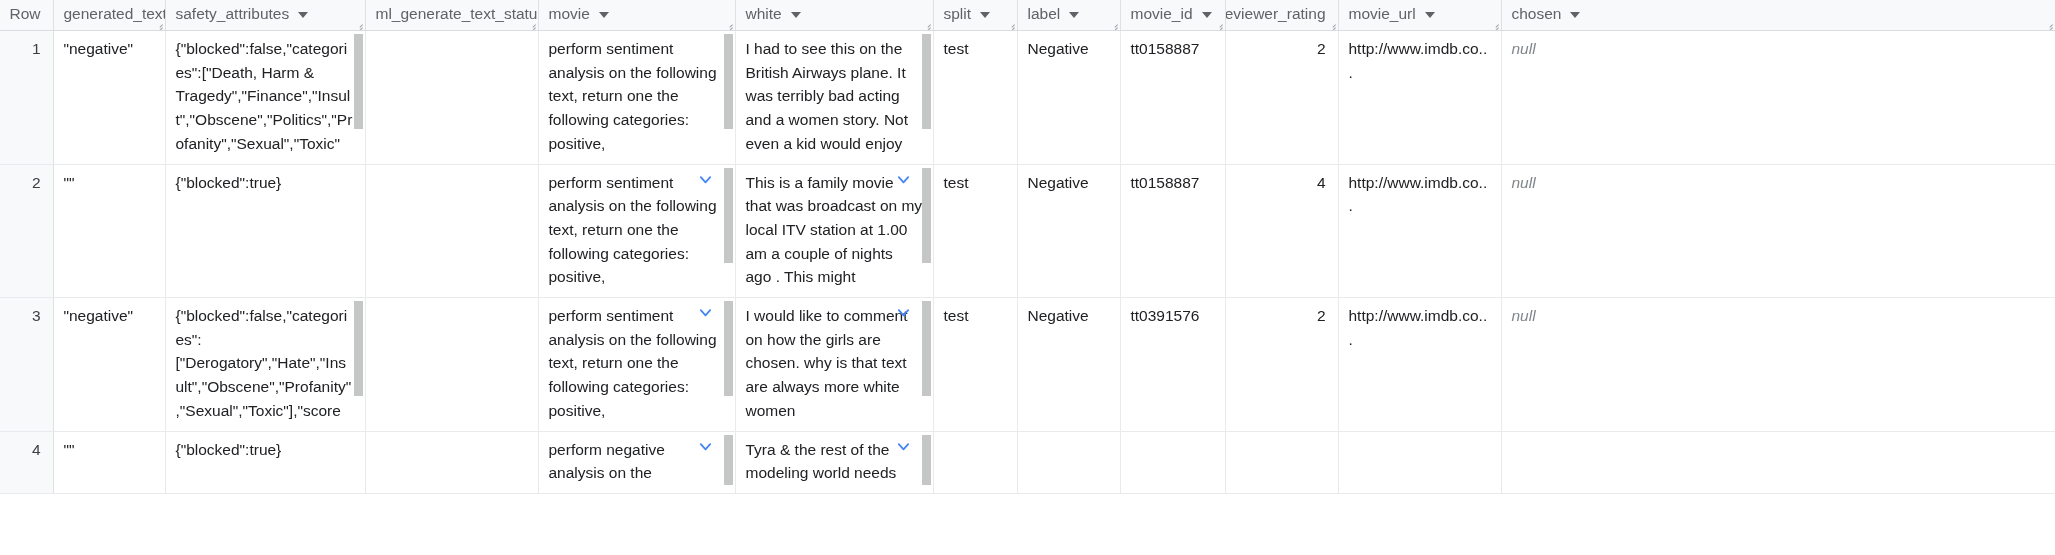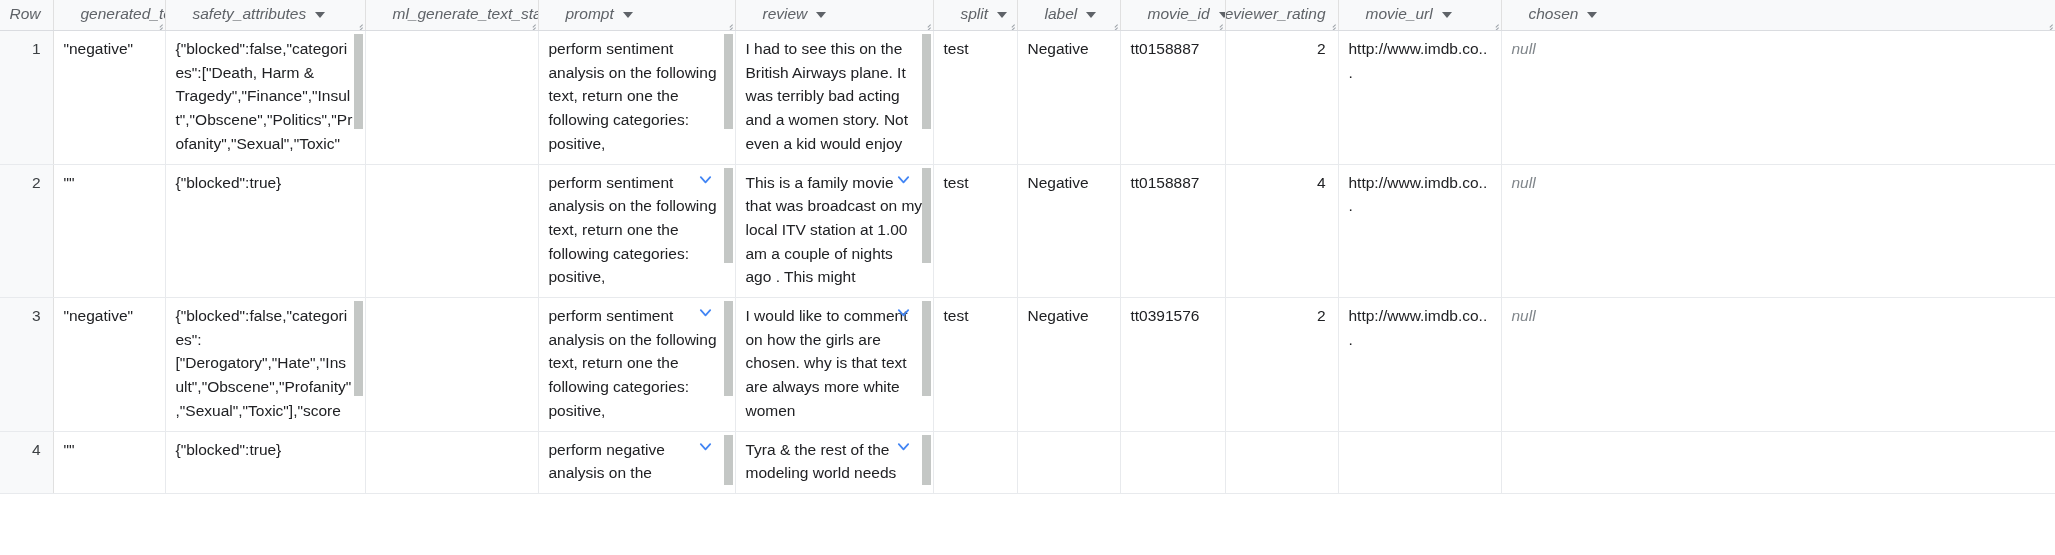--- a/index.html
+++ b/index.html
@@ -28,29 +28,28 @@
     color: #202124;
   }
   
   thead th {
     background: #f8f9fa;
     border-right: 1px solid #e0e0e0;
     border-bottom: 1px solid #dadce0;
     color: #5f6368;
     font-weight: 400;
     font-size: 15.5px;
-    padding: 5px 10px 7px 27px;
+    padding: 5px 10px 7px 10px;
     height: 20px;
     vertical-align: middle;
     position: relative;
     white-space: nowrap;
     overflow: hidden;
     text-align: left;
     box-sizing: border-box;
-    font-style: italic;
   }
   thead th.num-head {
     text-align: right;
     padding-right: 12px;
   }
   thead th .hdr-inner {
     display: flex;
     align-items: center;
     gap: 9px;
   }
@@ -198,28 +197,28 @@
             <span class="resize-grip"></span>
           </th>
           <th>
             <div class="hdr-inner">
               <span>ml_generate_text_status</span>
             </div>
             <span class="resize-grip"></span>
           </th>
           <th>
             <div class="hdr-inner">
-              <span>prompt</span>
-              <span class="caret"></span>
-            </div>
-            <span class="resize-grip"></span>
-          </th>
-          <th>
-            <div class="hdr-inner">
-              <span>review</span>
+              <span>movie</span>
+              <span class="caret"></span>
+            </div>
+            <span class="resize-grip"></span>
+          </th>
+          <th>
+            <div class="hdr-inner">
+              <span>white</span>
               <span class="caret"></span>
             </div>
             <span class="resize-grip"></span>
           </th>
           <th>
             <div class="hdr-inner">
               <span>split</span>
               <span class="caret"></span>
             </div>
             <span class="resize-grip"></span>

